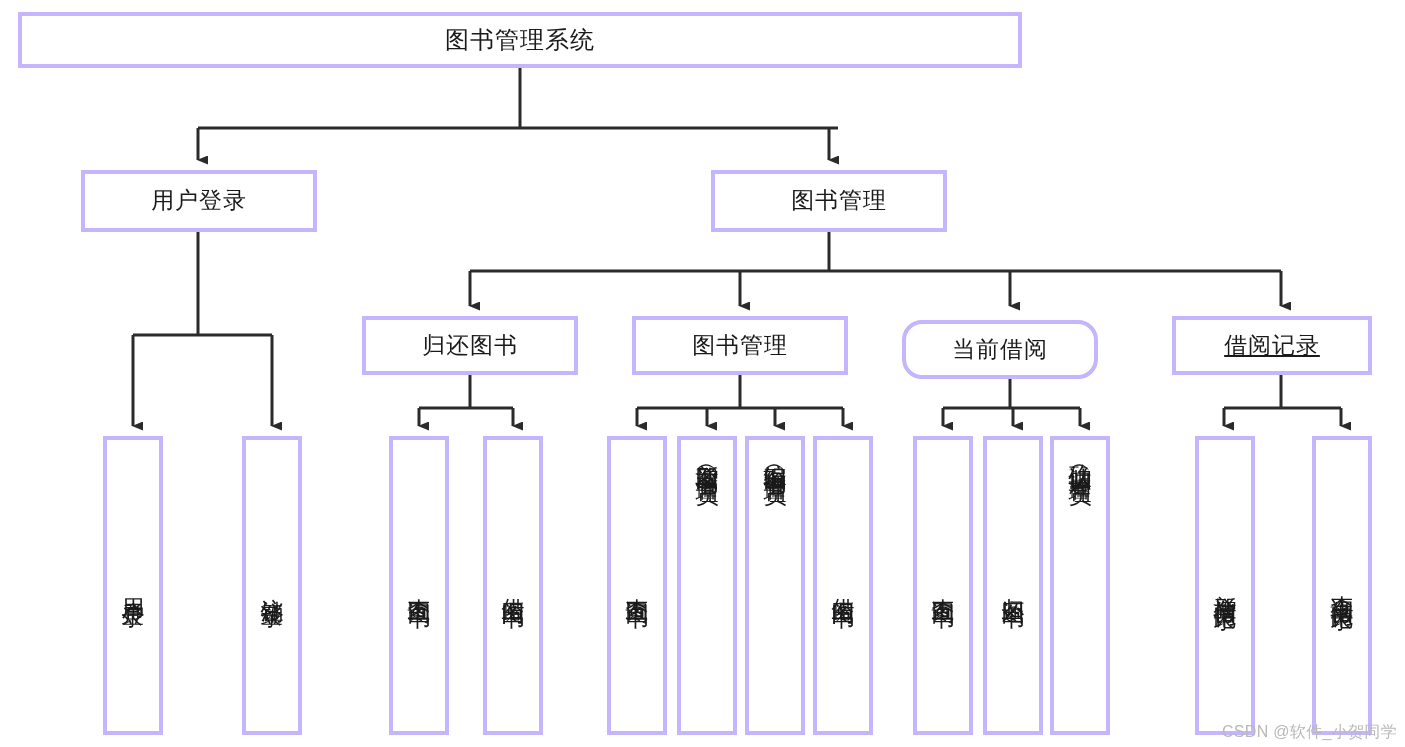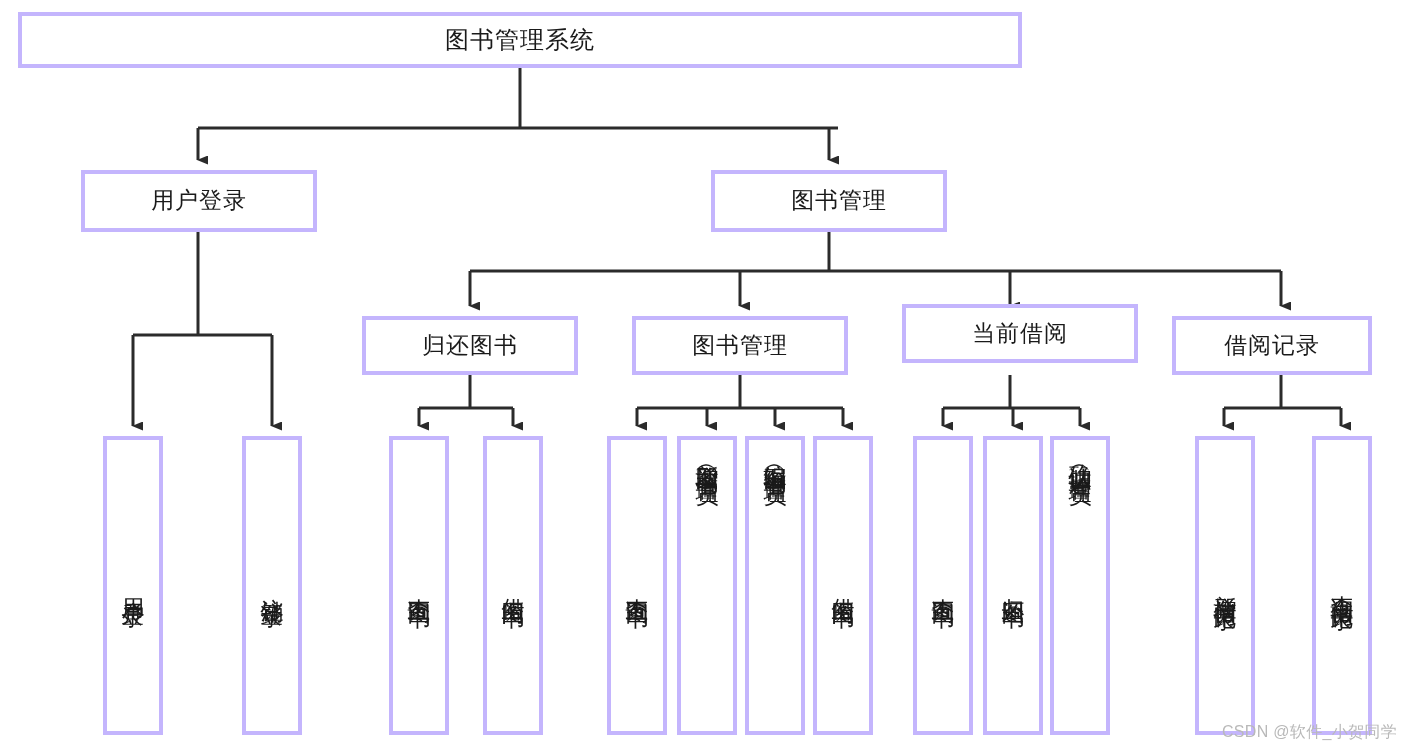--- a/index.html
+++ b/index.html
@@ -147,25 +147,25 @@
   </div>
 
   <div class="node horiz" style="left:362px; top:316px; width:216px; height:59px;">
     <span class="node-label">归还图书</span>
   </div>
 
   <div class="node horiz" style="left:632px; top:316px; width:216px; height:59px;">
     <span class="node-label">图书管理</span>
   </div>
 
-  <div class="node horiz" style="left:902px; top:304px; width:236px; height:59px;">
+  <div class="node horiz" style="left:902px; top:320px; width:196px; height:59px;border-radius:20px;">
     <span class="node-label">当前借阅</span>
   </div>
 
-  <div class="node horiz" style="left:1172px; top:316px; width:200px; height:59px;">
+  <div class="node horiz" style="left:1172px; top:316px; width:200px; height:59px;text-decoration:underline;">
     <span class="node-label">借阅记录</span>
   </div>
 
   <div class="node vert center-text" style="left:103px; top:436px; width:60px; height:299px;">
     <span class="node-label">用户登录</span>
   </div>
   <div class="node vert center-text" style="left:242px; top:436px; width:60px; height:299px;">
     <span class="node-label">注销登录</span>
   </div>
 

